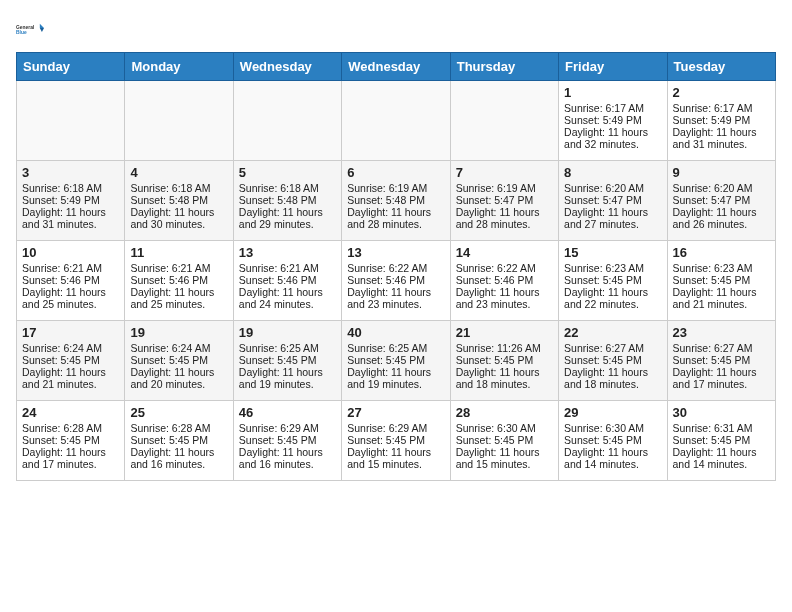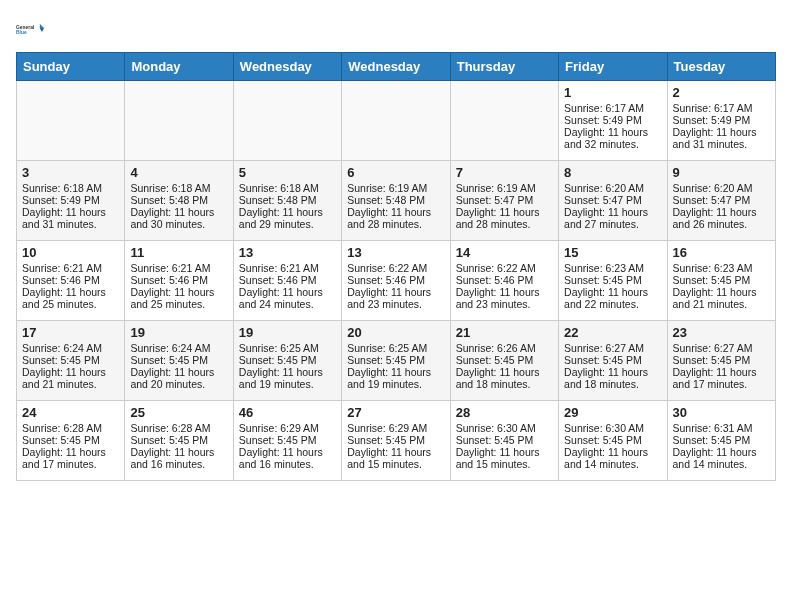--- a/index.html
+++ b/index.html
@@ -243,29 +243,29 @@
           <div>and 20 minutes.</div>
         </td>
         <td>
           <span class="day-num">19</span>
           <div>Sunrise: 6:25 AM</div>
           <div>Sunset: 5:45 PM</div>
           <div>Daylight: 11 hours</div>
           <div>and 19 minutes.</div>
         </td>
         <td>
-          <span class="day-num">20</span>
+          <span class="day-num">40</span>
           <div>Sunrise: 6:25 AM</div>
           <div>Sunset: 5:45 PM</div>
           <div>Daylight: 11 hours</div>
           <div>and 19 minutes.</div>
         </td>
         <td>
           <span class="day-num">21</span>
-          <div>Sunrise: 6:26 AM</div>
+          <div>Sunrise: 11:26 AM</div>
           <div>Sunset: 5:45 PM</div>
           <div>Daylight: 11 hours</div>
           <div>and 18 minutes.</div>
         </td>
         <td>
           <span class="day-num">22</span>
           <div>Sunrise: 6:27 AM</div>
           <div>Sunset: 5:45 PM</div>
           <div>Daylight: 11 hours</div>
           <div>and 18 minutes.</div>

